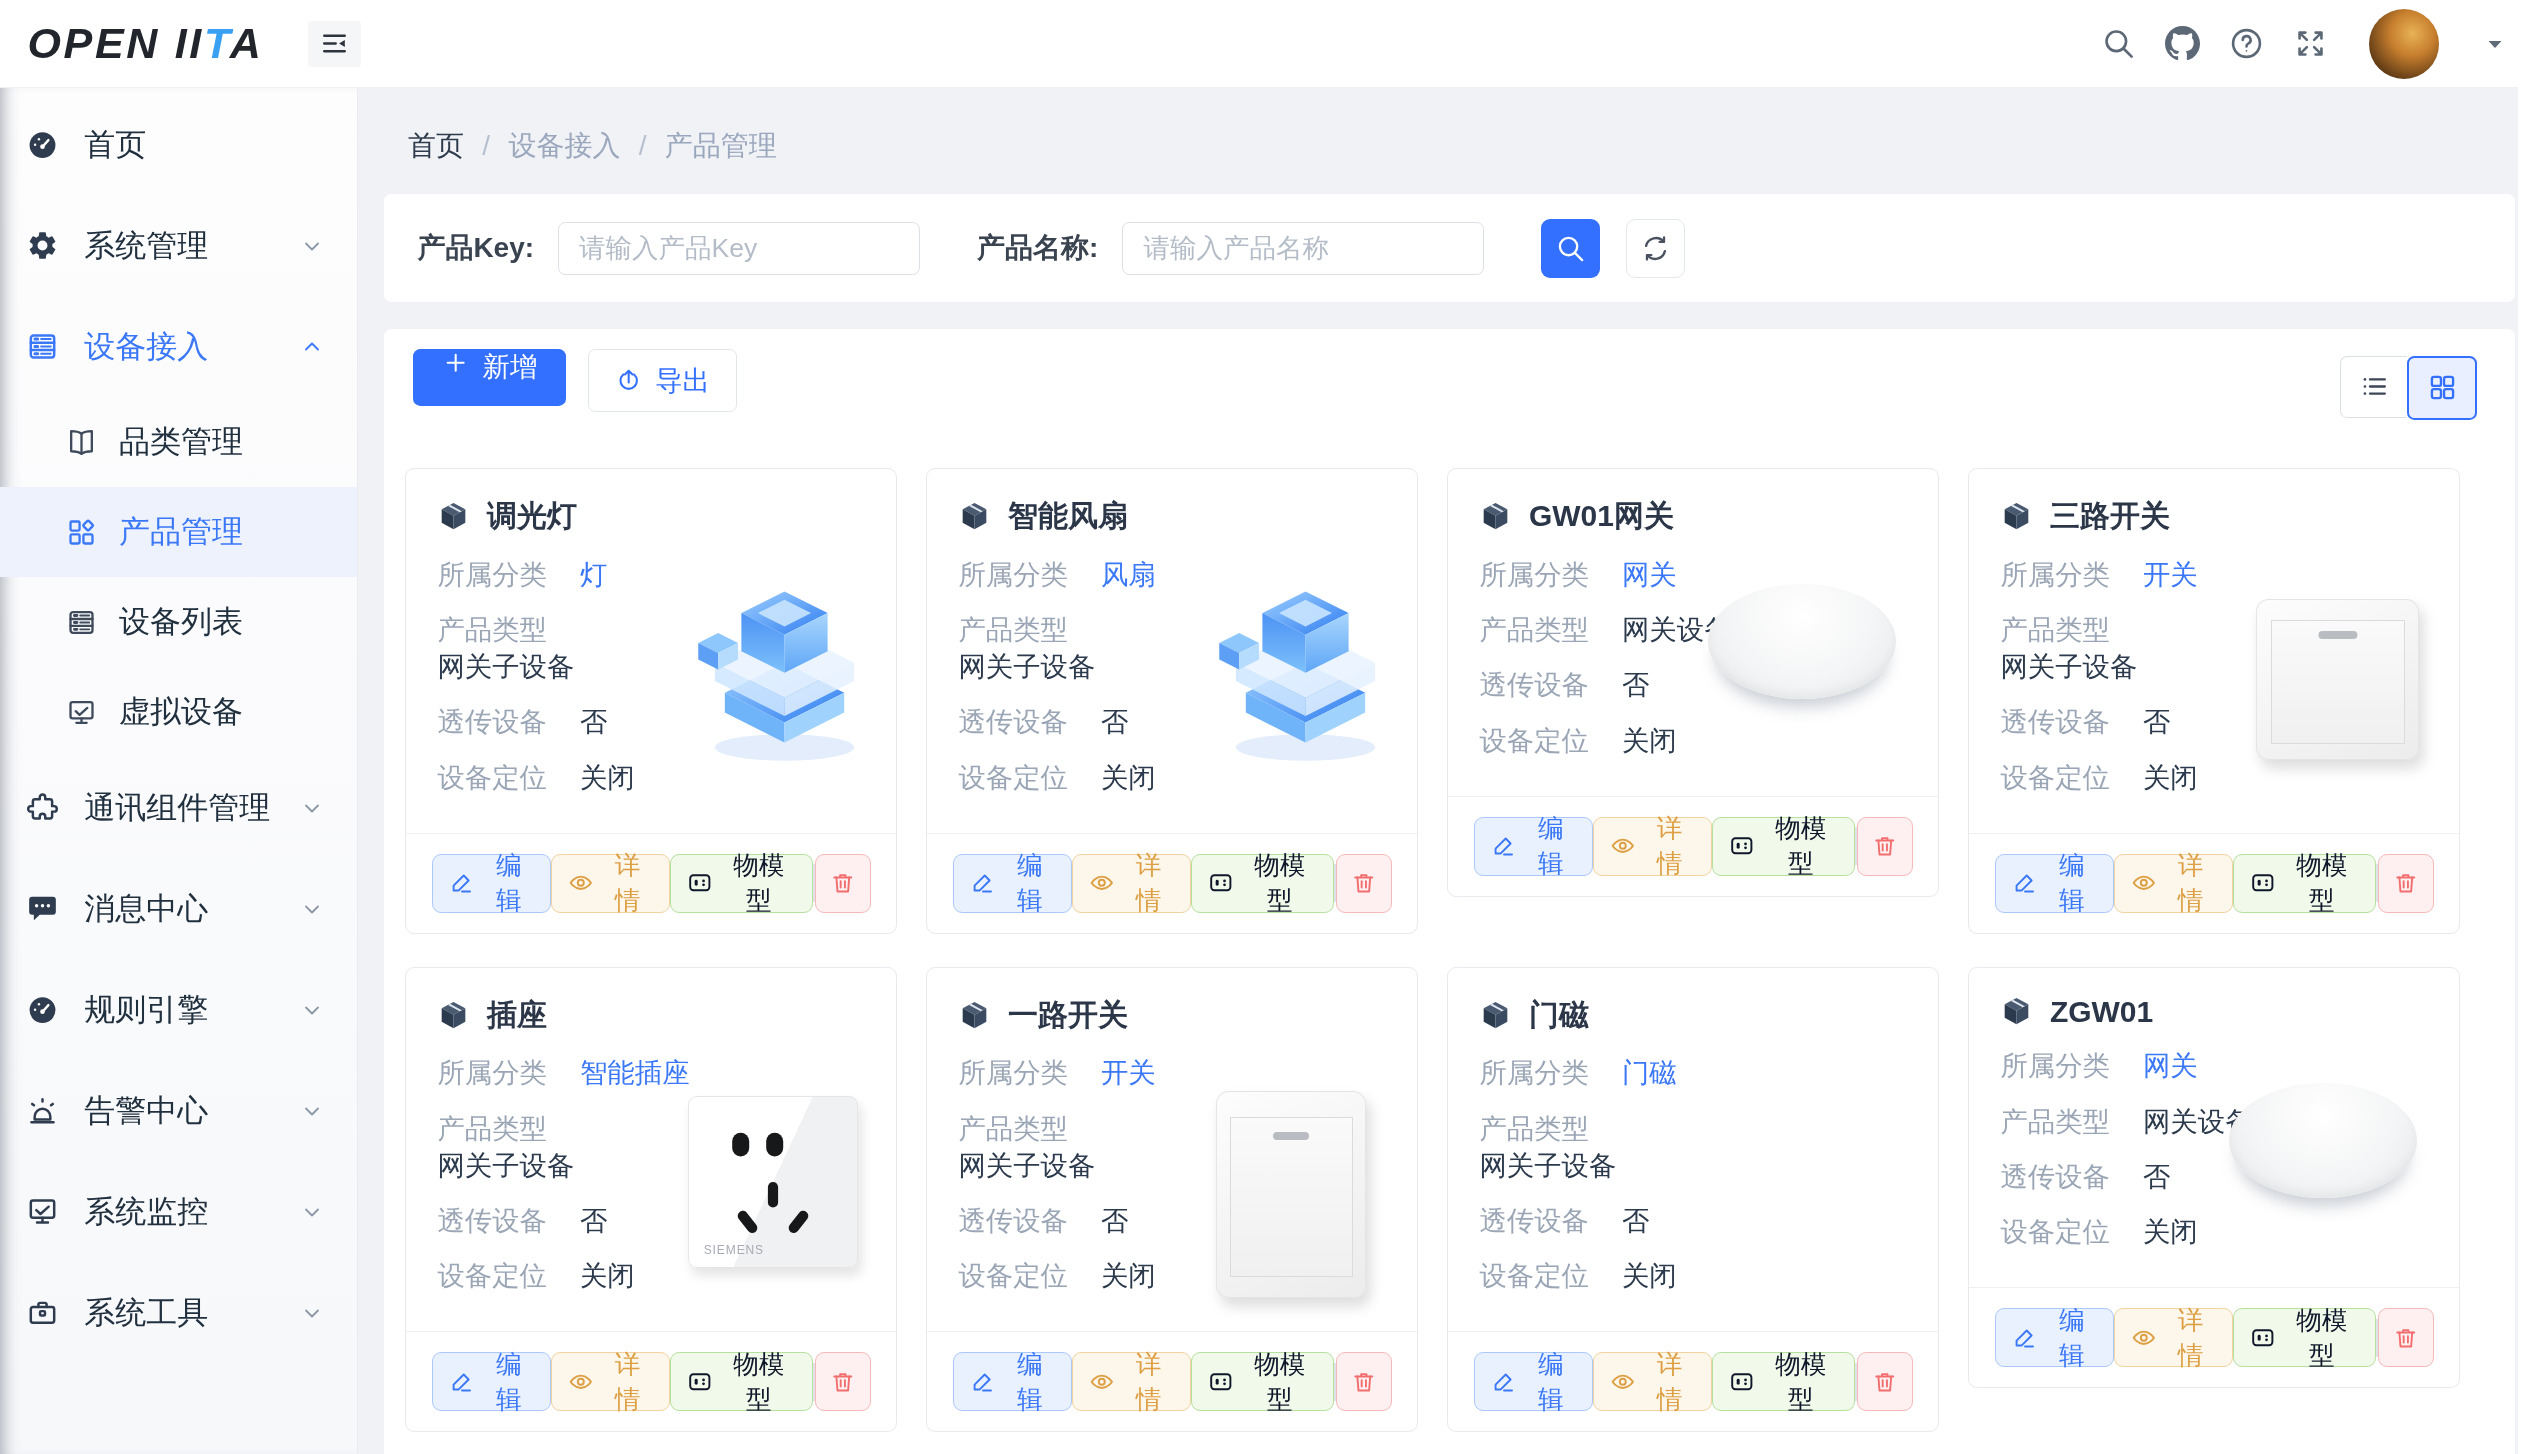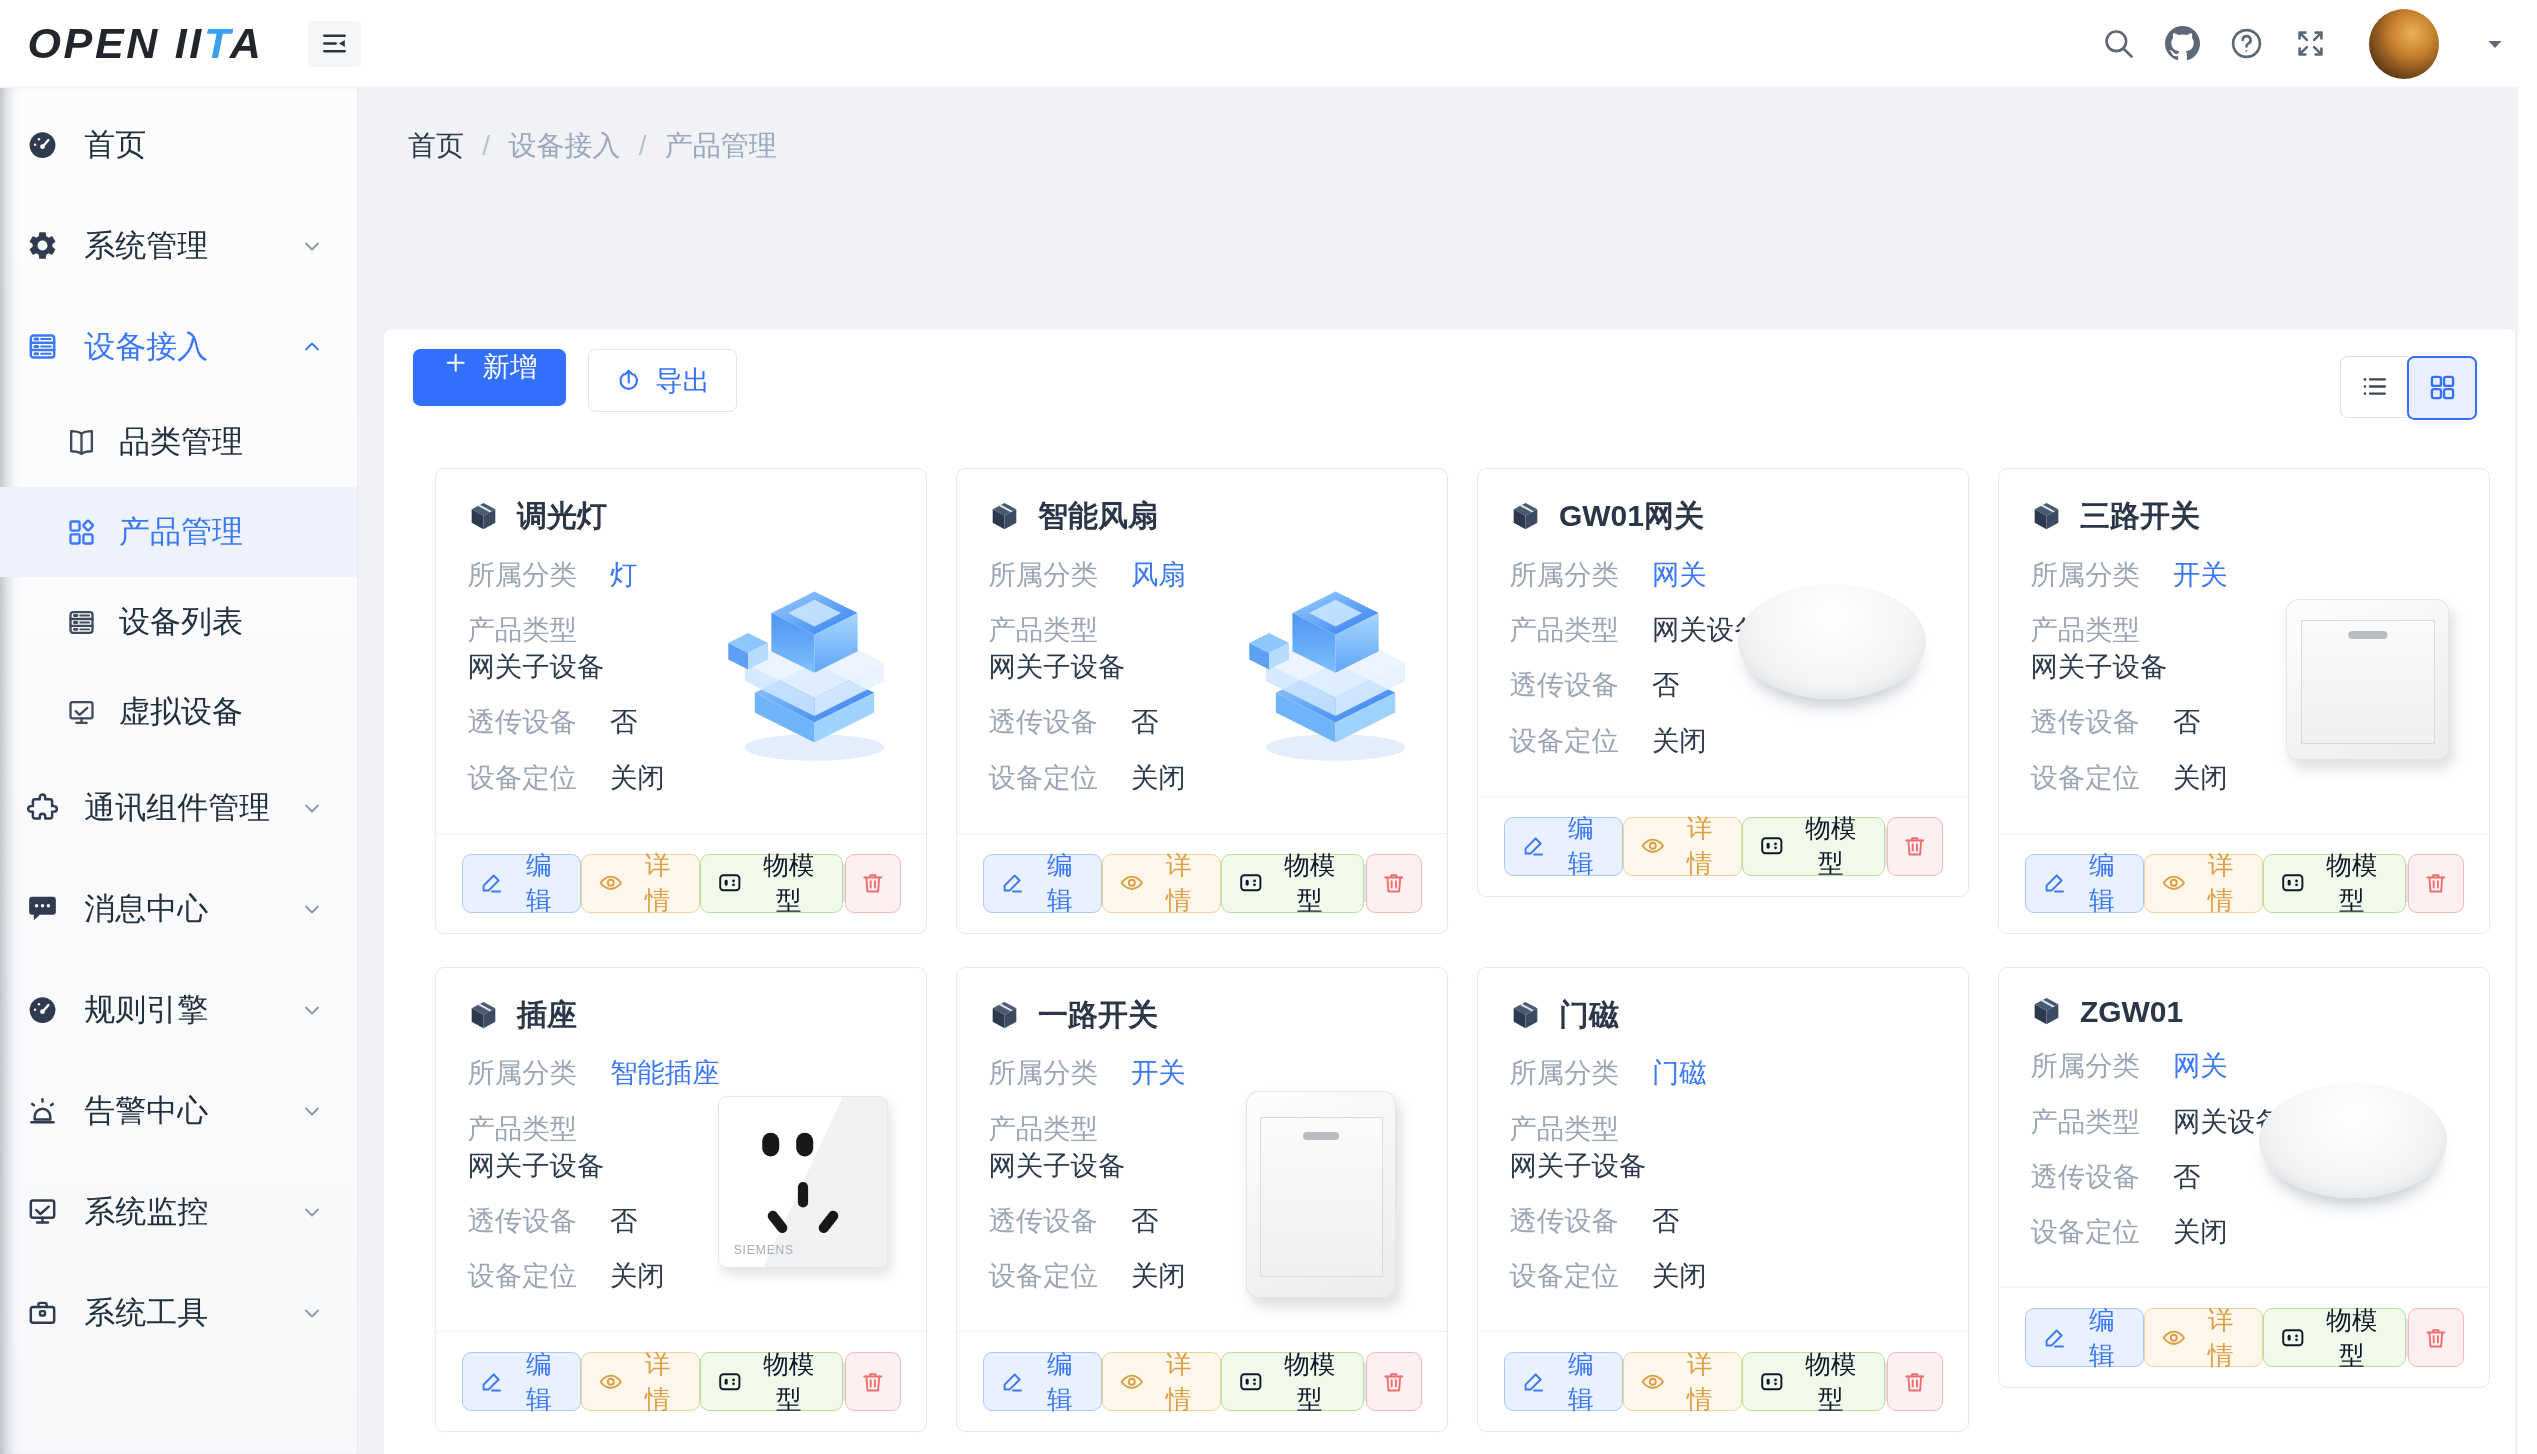--- a/index.html
+++ b/index.html
@@ -71,21 +71,21 @@
         font-size:27.4px;display:flex;gap:12.8px;cursor:pointer}
   .btn-export{height:63px;padding:0 25.6px;background:#fff;color:#3370ff;border:1.8px solid #e2e5ea;border-radius:7.3px;
         font-size:27.4px;display:flex;align-items:center;gap:12.8px;cursor:pointer}
   .btn-add svg,.btn-export svg{width:27.4px;height:27.4px}
   .view-toggle{position:absolute;top:26.5px;right:38px;display:flex}
   .vt-btn{width:66px;height:60px;display:flex;align-items:center;justify-content:center;cursor:pointer;background:#fff}
   .vt-list{border:1.8px solid #dcdfe6;border-radius:7.3px 0 0 7.3px;color:#3c4656;border-right:none}
   .vt-grid{border:2.7px solid #3370ff;border-radius:7.3px;background:#e9efff;color:#3370ff}
   .vt-btn svg{width:31px;height:31px}
 
-  .grid{position:absolute;top:139px;left:51px;width:2055px;display:grid;
+  .grid{position:absolute;top:139px;left:21px;width:2055px;display:grid;
         grid-template-columns:repeat(4,492px);column-gap:29px;row-gap:33px;align-items:start}
 
   
   .p-card{background:#fff;border:1.8px solid #e7e9ed;border-radius:9.1px;position:relative;overflow:hidden}
   .p-head{display:flex;align-items:center;gap:16.5px;margin:27.4px 31px 5.5px}
   .p-cube{width:33px;height:33px;flex:none}
   .p-cube svg{width:100%;height:100%}
   .p-title{font-size:30px;font-weight:bold;color:#2b3648}
   .p-info{margin:0 31px;width:267px}
   .p-row{display:flex;flex-wrap:wrap;column-gap:33px;margin-top:18.3px;font-size:27.4px;line-height:37px}
@@ -348,20 +348,42 @@
 
 <div class="content">
   <div class="breadcrumb">
       <span class="bc-first">首页</span>
       <span class="bc-sep">/</span>
       <span class="bc-rest">设备接入</span>
       <span class="bc-sep">/</span>
       <span class="bc-rest">产品管理</span>
     </div>
 
+  <div class="filter-card">
+    <span class="f-label">产品Key:</span>
+    <input class="f-input" placeholder="请输入产品Key" style="">
+    <span class="f-label second">产品名称:</span>
+    <input class="f-input" placeholder="请输入产品名称" style="">
+    <button class="icon-btn search-btn">
+      <span>
+          <svg viewBox="0 0 24 24" fill="none" stroke="currentColor" stroke-width="1.8" stroke-linecap="round" stroke-linejoin="round">
+            <circle cx="10.5" cy="10.5" r="6.7"></circle>
+            <path d="M15.6 15.6L21 21"></path>
+          </svg>
+        </span>
+    </button>
+    <button class="icon-btn refresh-btn">
+      <span>
+          <svg viewBox="0 0 24 24" fill="none" stroke="currentColor" stroke-width="1.8" stroke-linecap="round" stroke-linejoin="round">
+            <path d="M4.7 10a7.8 7.8 0 0 1 13.6-3.3M19.3 14a7.8 7.8 0 0 1-13.6 3.3"></path>
+            <path d="M18.6 3.5v3.4h-3.4M5.4 20.5v-3.4h3.4"></path>
+          </svg>
+        </span>
+    </button>
+  </div>
 
   <div class="main-card">
     <div class="toolbar">
       <button class="btn-add">
         <span>
             <svg viewBox="0 0 24 24" fill="none" stroke="currentColor" stroke-width="1.8" stroke-linecap="round" stroke-linejoin="round">
               <path d="M12 5v14M5 12h14"></path>
             </svg>
           </span>
         <span>新增</span>

